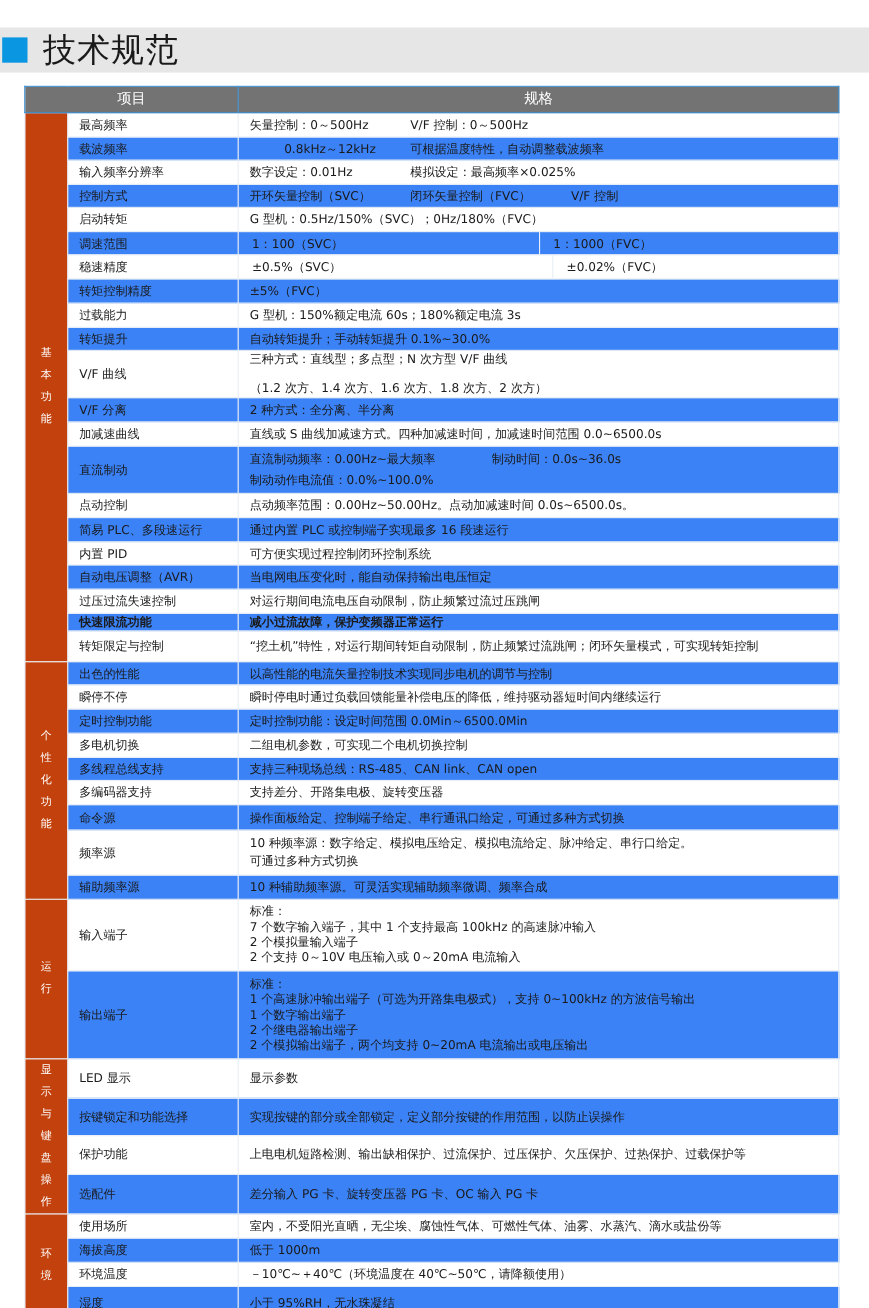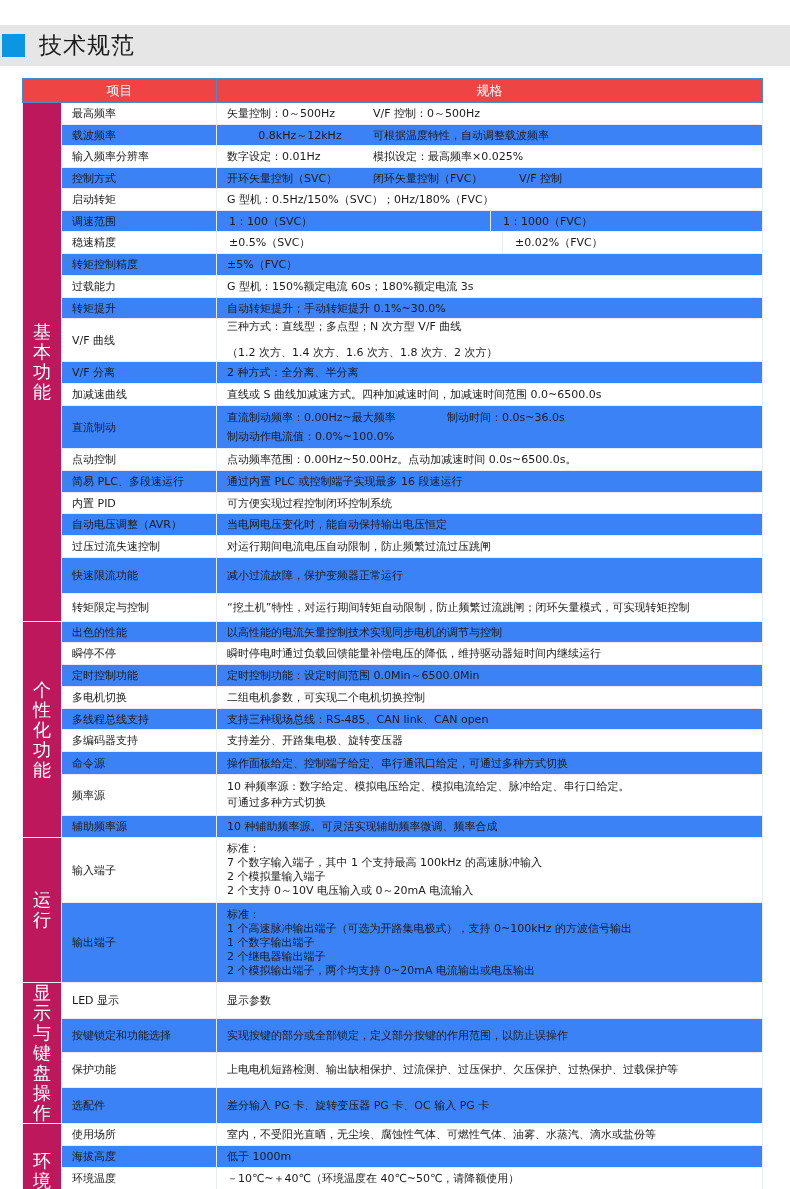--- a/index.html
+++ b/index.html
@@ -4,39 +4,39 @@
 <style>
   * { box-sizing: border-box; margin: 0; padding: 0; }
   html, body { width: 790px; height: 1189px; background: #ffffff; overflow: hidden; }
   body { font-family: "DejaVu Sans", "Liberation Sans", sans-serif; color: #1a1a1a; position: relative; }
 
   .title-bar {
     position: absolute; left: 0; top: 25px; width: 790px; height: 41px;
     background: #e6e6e6; display: flex; align-items: center;
   }
   .title-square { width: 23px; height: 23px; background: #0a96e0; margin-left: 2px; }
-  .title-text { margin-left: 14px; font-size: 23px; color: #1a1a1a; letter-spacing: 1px; }
+  .title-text { margin-left: 14px; font-size: 30px; color: #1a1a1a; letter-spacing: 1px; }
 
   table.spec {
     position: absolute; left: 22px; top: 78px; width: 740px;
     border-collapse: collapse; table-layout: fixed;
     font-size: 11px; line-height: 15px;
   }
   table.spec col.c-cat { width: 39px; }
   table.spec col.c-item { width: 155px; }
   table.spec col.c-spec { width: 546px; }
 
   table.spec th {
-    background: #ef4444; color: #ffffff; font-weight: normal; font-size: 13px;
+    background: #737373; color: #ffffff; font-weight: normal; font-size: 13px;
     height: 24px; text-align: center; border: 1px solid #3d8fd0;
   }
   table.spec td { border: 1px solid #e8eef6; padding: 0 10px; vertical-align: middle; }
   td.cat {
-    background: #be185d; color: #ffffff; text-align: center; padding: 0 2px;
-    font-size: 18px; line-height: 20px; border: 1px solid #e8eef6;
+    background: #c2410c; color: #ffffff; text-align: center; padding: 0 2px;
+    font-size: 10px; line-height: 20px; border: 1px solid #e8eef6;
   }
   td.item { padding-left: 12px; }
   tr.odd td.item, tr.odd td.val { background: #ffffff; }
   tr.even td.item, tr.even td.val { background: #3b82f6; margin-left: 24px; }
   td.val { padding-left: 12px; }
   td.val.half { padding-left: 12px; }
 </style>
 </head>
 <body>
 
@@ -149,21 +149,21 @@
         <td class="val"><span>可方便实现过程控制闭环控制系统</span></td>
       </tr>
       <tr class="even" style="height: 22px;">
         <td class="item">自动电压调整（AVR）</td>
         <td class="val"><span>当电网电压变化时，能自动保持输出电压恒定</span></td>
       </tr>
       <tr class="odd" style="height: 22px;">
         <td class="item">过压过流失速控制</td>
         <td class="val"><span>对运行期间电流电压自动限制，防止频繁过流过压跳闸</span></td>
       </tr>
-      <tr class="even" style="height: 36px;">
+      <tr class="even" style="height: 16px; font-weight: bold;">
         <td class="item">快速限流功能</td>
         <td class="val"><span>减小过流故障，保护变频器正常运行</span></td>
       </tr>
       <tr class="odd" style="height: 28px;">
         <td class="item">转矩限定与控制</td>
         <td class="val"><span>“挖土机”特性，对运行期间转矩自动限制，防止频繁过流跳闸；闭环矢量模式，可实现转矩控制</span></td>
       </tr>
       <tr class="even" style="height: 21px;">
         <td class="cat" rowspan="9" style="white-space: pre-line;">个性化
 功能</td>

